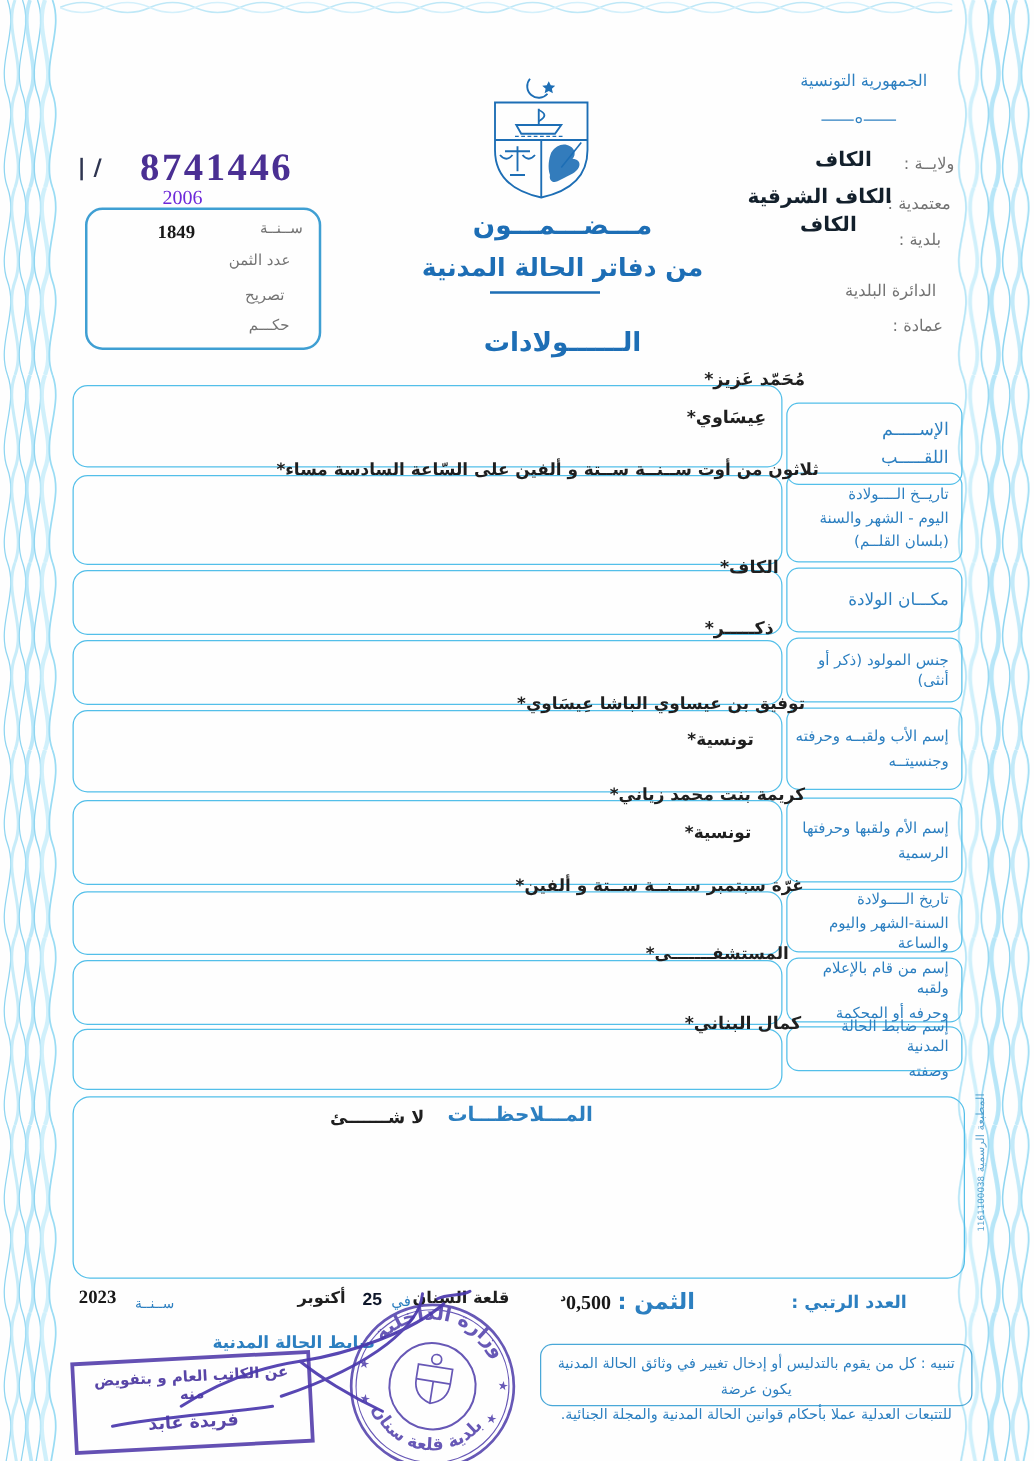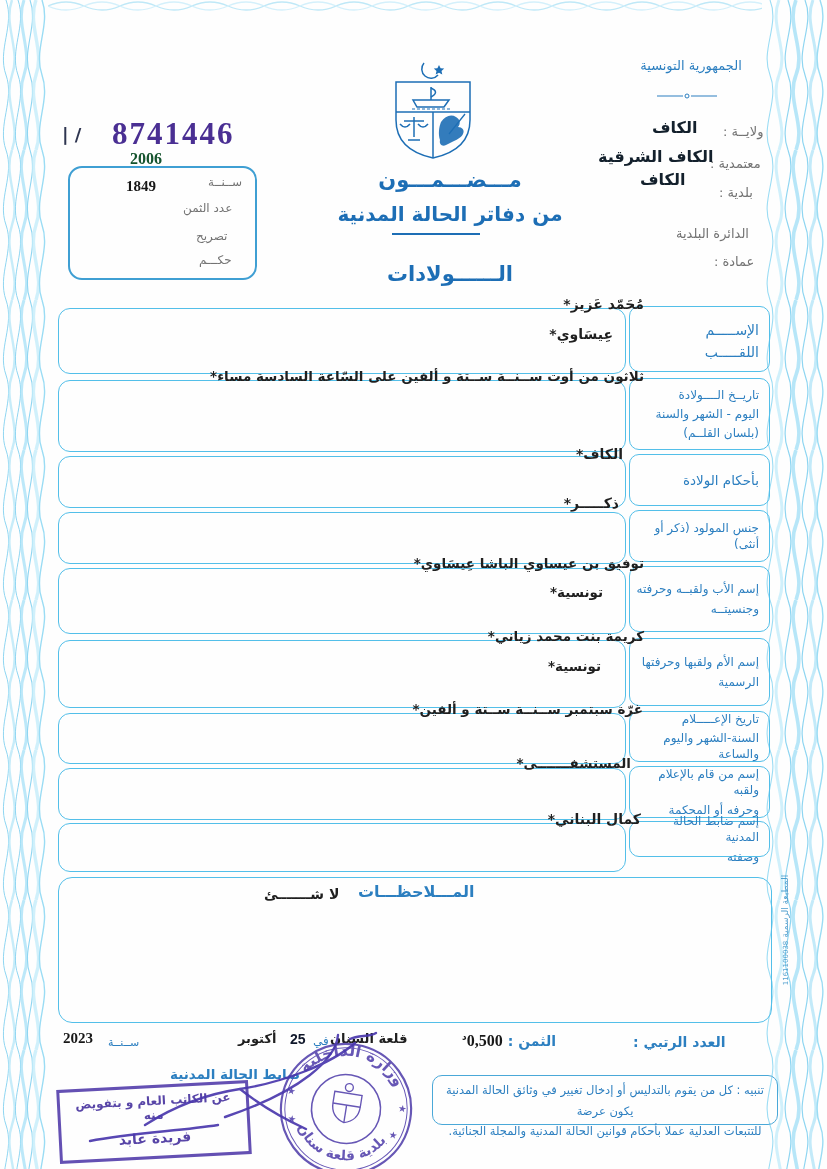--- a/index.html
+++ b/index.html
@@ -5,21 +5,21 @@
   html,body{margin:0;padding:0;background:#ffffff;}
   #page{position:relative;width:827px;height:1169px;background:#fefefe;overflow:hidden;
         font-family:"DejaVu Sans",sans-serif;}
   .abs{position:absolute;}
   .blue{color:#2c7fc0;}
   .vbox{position:absolute;border:1.6px solid #53bfe9;border-radius:12px;background:transparent;}
   .lbox{position:absolute;left:629px;width:141px;border:1.6px solid #53bfe9;border-radius:10px;
         display:flex;flex-direction:column;justify-content:center;gap:3px;
         padding:4px 10px 4px 6px;box-sizing:border-box;direction:rtl;text-align:right;}
   .lbox span{color:#2c7fc0;font-size:12px;line-height:1.35;}
-  .lbl-spread{justify-content:flex-end;padding-top:9px;padding-bottom:9px;}
+  .lbl-spread{justify-content:center;padding-top:9px;padding-bottom:9px;margin-top:16px;}
   .lbl-spread span{font-size:14px;}
   .val{position:absolute;font-weight:bold;color:#1f1f1f;font-size:13.5px;direction:rtl;white-space:nowrap;}
   .hdr-lbl{position:absolute;color:#737373;font-size:13px;direction:rtl;white-space:nowrap;}
   .hdr-val{position:absolute;color:#13202c;font-weight:bold;font-size:15px;direction:rtl;white-space:nowrap;}
   .title-blue{position:absolute;color:#1d6eb5;font-weight:bold;text-align:center;direction:rtl;white-space:nowrap;}
   .warn{position:absolute;border:1.6px solid #4aa8d8;border-radius:10px;text-align:center;
         color:#2c7fc0;font-size:11.5px;line-height:1.8;direction:rtl;padding:4px 8px;box-sizing:border-box;}
   .stamp-rect{position:absolute;border:3px solid #5742ad;color:#4a36a0;text-align:center;
         transform:rotate(-3deg);direction:rtl;padding:6px 4px;box-sizing:border-box;opacity:.92;}
   .seal{position:absolute;opacity:.9;}
@@ -93,21 +93,21 @@
   <span class="hdr-val" style="left:598px;top:147px;font-size:16px">الكاف الشرقية</span>
 
   <span class="hdr-lbl" style="left:719px;top:185px">بلدية :</span>
   <span class="hdr-val" style="left:640px;top:170px;font-size:16px">الكاف</span>
 
   <span class="hdr-lbl" style="left:676px;top:226px">الدائرة البلدية</span>
   <span class="hdr-lbl" style="left:714px;top:254px">عمادة :</span>
 
   <span class="abs" style="left:62px;top:124px;font-size:18px;font-weight:bold;color:#2e3550">| /</span>
   <span class="abs" style="left:112px;top:116px;font-family:Liberation Serif, serif;font-size:31px;font-weight:bold;color:#4a2f93;letter-spacing:2px">8741446</span>
-  <span class="abs" style="left:130px;top:150px;font-family:'Liberation Serif',serif;font-size:16px;font-weight:bold;color:#14532d">2006</span>
+  <span class="abs" style="left:130px;top:150px;font-family:'Liberation Serif',serif;font-size:16px;font-weight:normal;color:#6d28d9">2006</span>
 
   <div class="abs" style="left:68px;top:166px;width:185px;height:110px;border:2px solid #3f9fd3;border-radius:14px"></div>
   <span class="hdr-lbl" style="left:208px;top:175px;font-size:12px">ســنــة</span>
   <span class="abs" style="left:126px;top:178px;font-family:'Liberation Serif',serif;font-size:15px;font-weight:bold;color:#181818">1849</span>
   <span class="hdr-lbl" style="left:183px;top:201px;font-size:12px">عدد الثمن</span>
   <span class="hdr-lbl" style="left:196px;top:229px;font-size:12px">تصريح</span>
   <span class="hdr-lbl" style="left:199px;top:253px;font-size:12px">حكـــم</span>
 
   <svg class="abs" style="left:388px;top:60px" width="90" height="100" viewBox="0 0 90 100">
     <g stroke="#1d6eb5" fill="none" stroke-width="1.5">
@@ -142,25 +142,25 @@
   </div>
   <span class="val" style="right:183px;top:296px;font-size:14px">مُحَمّد عَزيز*</span>
   <span class="val" style="right:214px;top:326px;font-size:14px">عِيسَاوي*</span>
 
   <div class="vbox" style="left:58px;top:380px;width:566px;height:70px"></div>
   <div class="lbox" style="top:378px;height:72px">
     <span>تاريــخ الــــولادة</span>
     <span>اليوم - الشهر والسنة</span>
     <span>(بلسان القلــم)</span>
   </div>
-  <span class="val" style="right:183px;top:368px">ثلاثون من أوت ســنــة ســتة و ألفين على السّاعة السادسة مساء*</span>
+  <span class="val" style="right:172px;top:368px">ثلاثون من أوت ســنــة ســتة و ألفين على السّاعة السادسة مساء*</span>
 
   <div class="vbox" style="left:58px;top:456px;width:566px;height:50px"></div>
   <div class="lbox" style="top:454px;height:52px">
-    <span style="font-size:13.5px">بأحكام الولادة</span>
+    <span style="font-size:13.5px">مكـــان الولادة</span>
   </div>
   <span class="val" style="right:204px;top:446px;font-size:14px">الكاف*</span>
 
   <div class="vbox" style="left:58px;top:512px;width:566px;height:50px"></div>
   <div class="lbox" style="top:510px;height:52px">
     <span>جنس المولود (ذكر أو أنثى)</span>
   </div>
   <span class="val" style="right:208px;top:495px;font-size:14px">ذكـــــر*</span>
 
   <div class="vbox" style="left:58px;top:568px;width:566px;height:64px"></div>
@@ -174,21 +174,21 @@
   <div class="vbox" style="left:58px;top:640px;width:566px;height:66px"></div>
   <div class="lbox" style="top:638px;height:68px">
     <span>إسم الأم ولقبها وحرفتها</span>
     <span>الرسمية</span>
   </div>
   <span class="val" style="right:183px;top:628px">كريمة بنت محمد زياني*</span>
   <span class="val" style="right:226px;top:658px">تونسية*</span>
 
   <div class="vbox" style="left:58px;top:713px;width:566px;height:49px"></div>
   <div class="lbox" style="top:711px;height:51px">
-    <span>تاريخ الإعـــــلام</span>
+    <span>تاريخ الــــولادة</span>
     <span>السنة-الشهر واليوم والساعة</span>
   </div>
   <span class="val" style="right:184px;top:701px">غرّة سبتمبر ســنــة ســتة و ألفين*</span>
 
   <div class="vbox" style="left:58px;top:768px;width:566px;height:50px"></div>
   <div class="lbox" style="top:766px;height:52px">
     <span>إسم من قام بالإعلام ولقبه</span>
     <span>وحرفه أو المحكمة</span>
   </div>
   <span class="val" style="right:196px;top:755px">المستشفـــــــى*</span>
@@ -200,21 +200,21 @@
   </div>
   <span class="val" style="right:186px;top:811px;font-size:14px">كمال البناني*</span>
 
   <div class="vbox" style="left:58px;top:877px;width:712px;height:144px;border-radius:14px"></div>
   <span class="abs blue" style="left:358px;top:882px;font-size:16px;font-weight:bold;direction:rtl">المـــلاحظـــات</span>
   <span class="val" style="left:264px;top:886px;font-size:14px">لا شـــــــئ</span>
 
   <span class="abs blue" style="left:633px;top:1034px;font-size:14px;font-weight:bold;direction:rtl">العدد الرتبي :</span>
 
   <div class="abs" style="left:436px;top:1031px;width:120px;direction:rtl;text-align:right">
-    <span class="blue" style="font-size:14px;font-weight:bold">الثمن :</span>
+    <span class="blue" style="font-size:18px;font-weight:bold">الثمن :</span>
     <span style="font-family:'Liberation Serif',serif;font-size:16px;font-weight:bold;color:#181818">0,500</span><span style="font-size:9px;vertical-align:super;color:#181818;font-weight:bold">د</span>
   </div>
 
   <span class="val" style="left:330px;top:1031px;font-size:13px">قلعة السنان</span>
   <span class="abs blue" style="left:313px;top:1034px;font-size:12px;direction:rtl">في</span>
   <span class="abs" style="left:290px;top:1031px;font-family:Liberation Sans, sans-serif;font-size:14px;font-weight:bold;color:#0f172a">25</span>
   <span class="val" style="left:238px;top:1031px;font-size:13px">أكتوبر</span>
   <span class="abs blue" style="left:108px;top:1036px;font-size:11px;direction:rtl">ســنــة</span>
   <span class="abs" style="left:63px;top:1030px;font-family:'Liberation Serif',serif;font-size:15px;font-weight:bold;color:#181818">2023</span>
 

